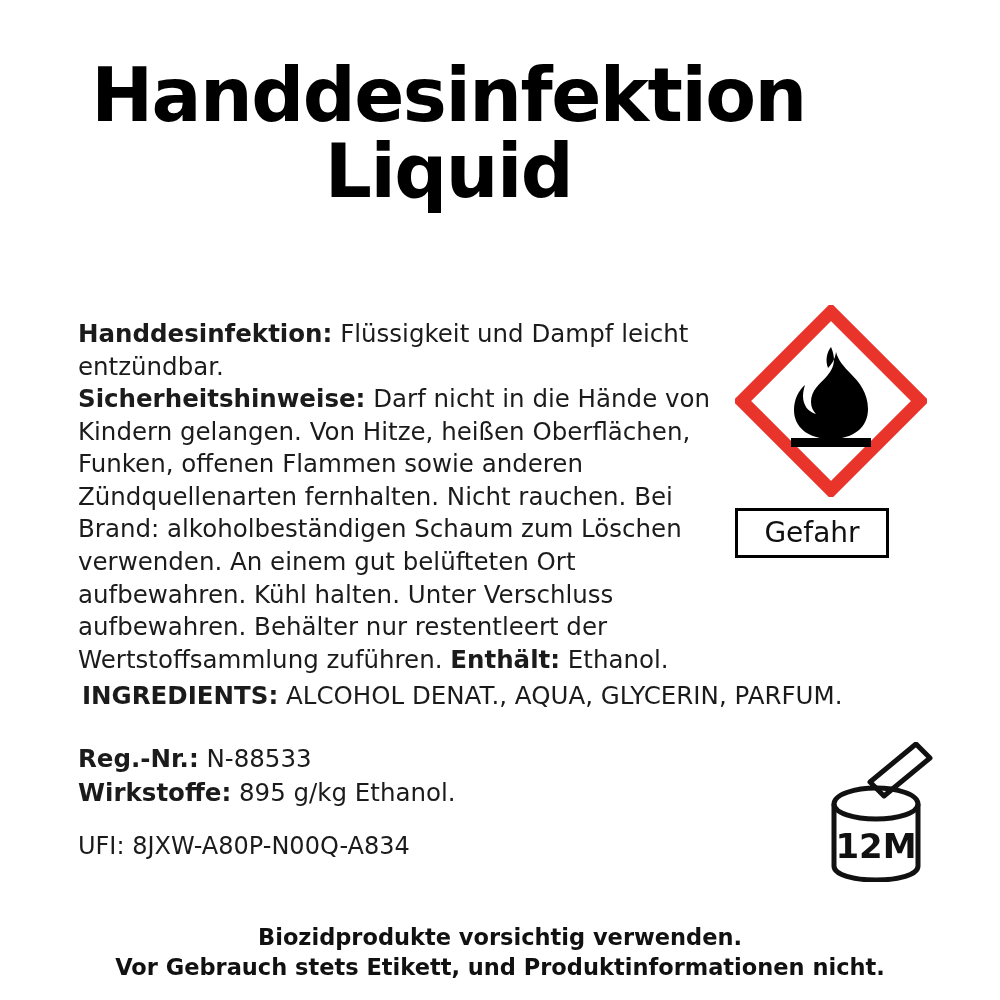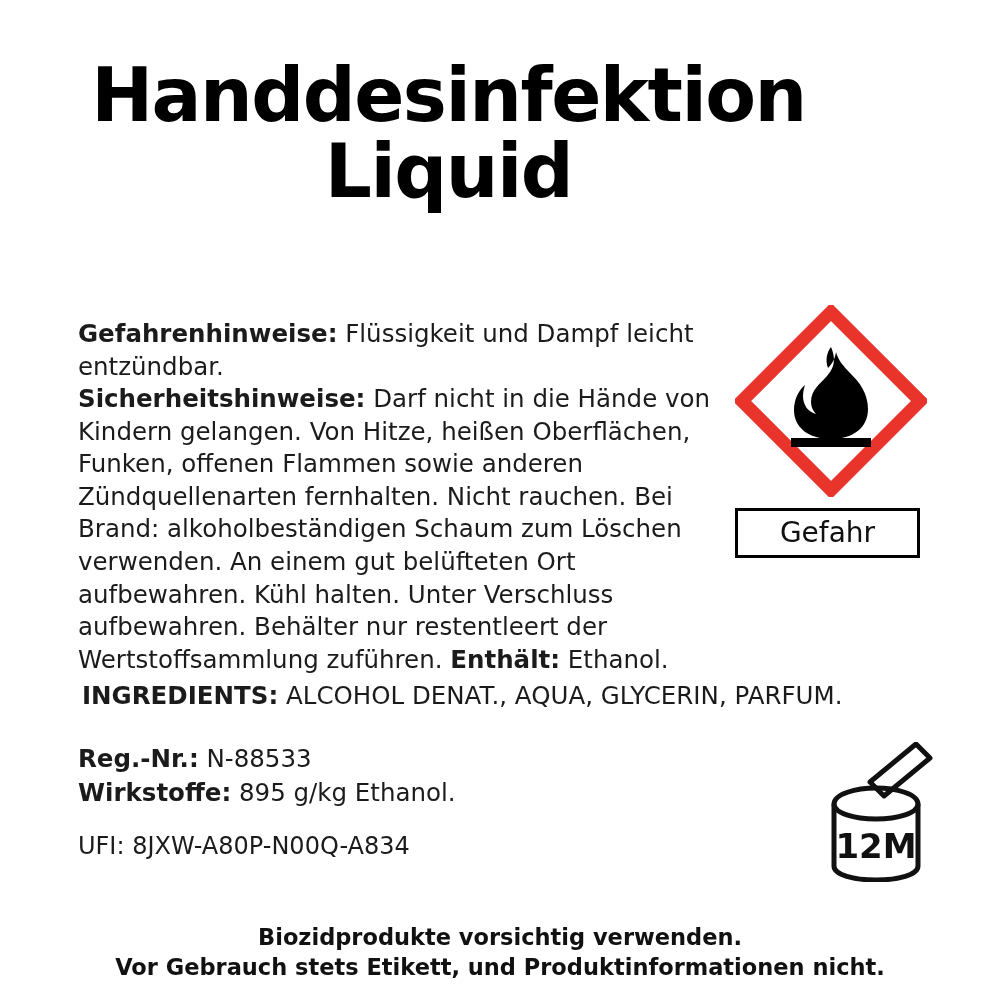--- a/index.html
+++ b/index.html
@@ -114,21 +114,21 @@
     top: 305px;
     width: 192px;
     height: 192px;
   }
   .ghs svg { display: block; }
 
   .signal-box {
     position: absolute;
     left: 735px;
     top: 508px;
-    width: 185px;
+    width: 154px;
     height: 50px;
     border: 3px solid #000;
     display: flex;
     align-items: center;
     justify-content: center;
     box-sizing: border-box;
   }
   .signal-box span {
     font-size: 28px;
     color: #111;
@@ -149,21 +149,21 @@
 <body>
 
 <div class="label">
 
   <div class="title-block">
     <div class="title-line1">Handdesinfektion</div>
     <div class="title-line2">Liquid</div>
   </div>
 
   <div class="body-col">
-    <p class="para hazard"><b>Gefahrenhinweise:</b><span> Flüssigkeit und Dampf leicht entzündbar.</span></p>
+    <p class="para hazard"><b>Handdesinfektion:</b><span> Flüssigkeit und Dampf leicht entzündbar.</span></p>
     <p class="para hazard"><b>Sicherheitshinweise:</b><span> Darf nicht in die Hände von Kindern gelangen. Von Hitze, heißen Oberflächen, Funken, offenen Flammen sowie anderen Zündquellenarten fernhalten. Nicht rauchen. Bei Brand: alkoholbeständigen Schaum zum Löschen verwenden. An einem gut belüfteten Ort aufbewahren. Kühl halten. Unter Verschluss aufbewahren. Behälter nur restentleert der Wertstoffsammlung zuführen. </span><b>Enthält:</b><span> Ethanol.</span></p>
   </div>
 
   <div class="ingredients"><b>INGREDIENTS:</b><span> ALCOHOL DENAT., AQUA, GLYCERIN, PARFUM.</span></div>
 
   <div class="reg-block">
     <div><b>Reg.-Nr.:</b><span> N-88533</span></div>
     <div><b>Wirkstoffe:</b><span> 895 g/kg Ethanol.</span></div>
   </div>
 

